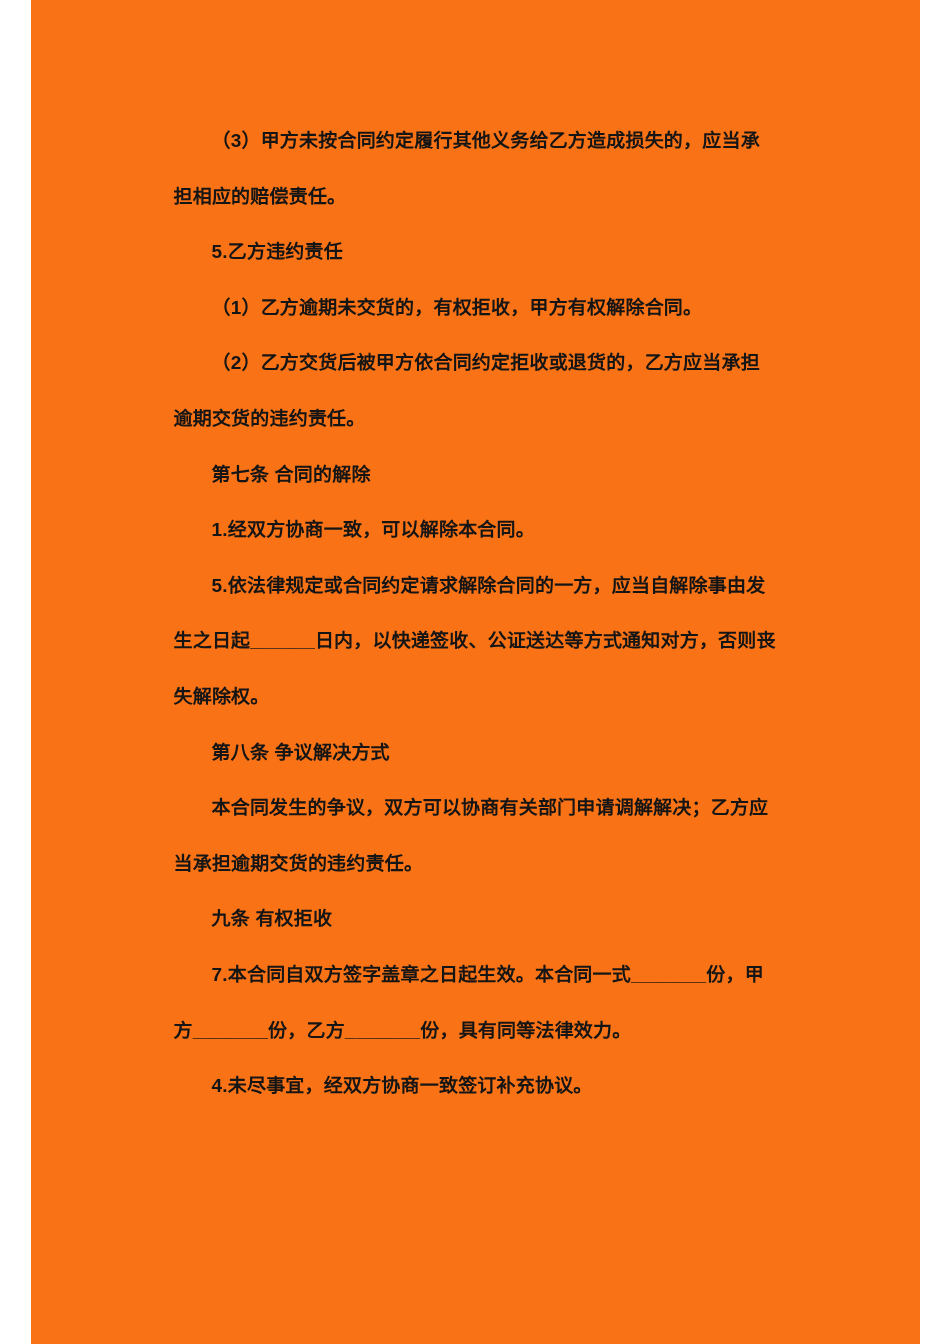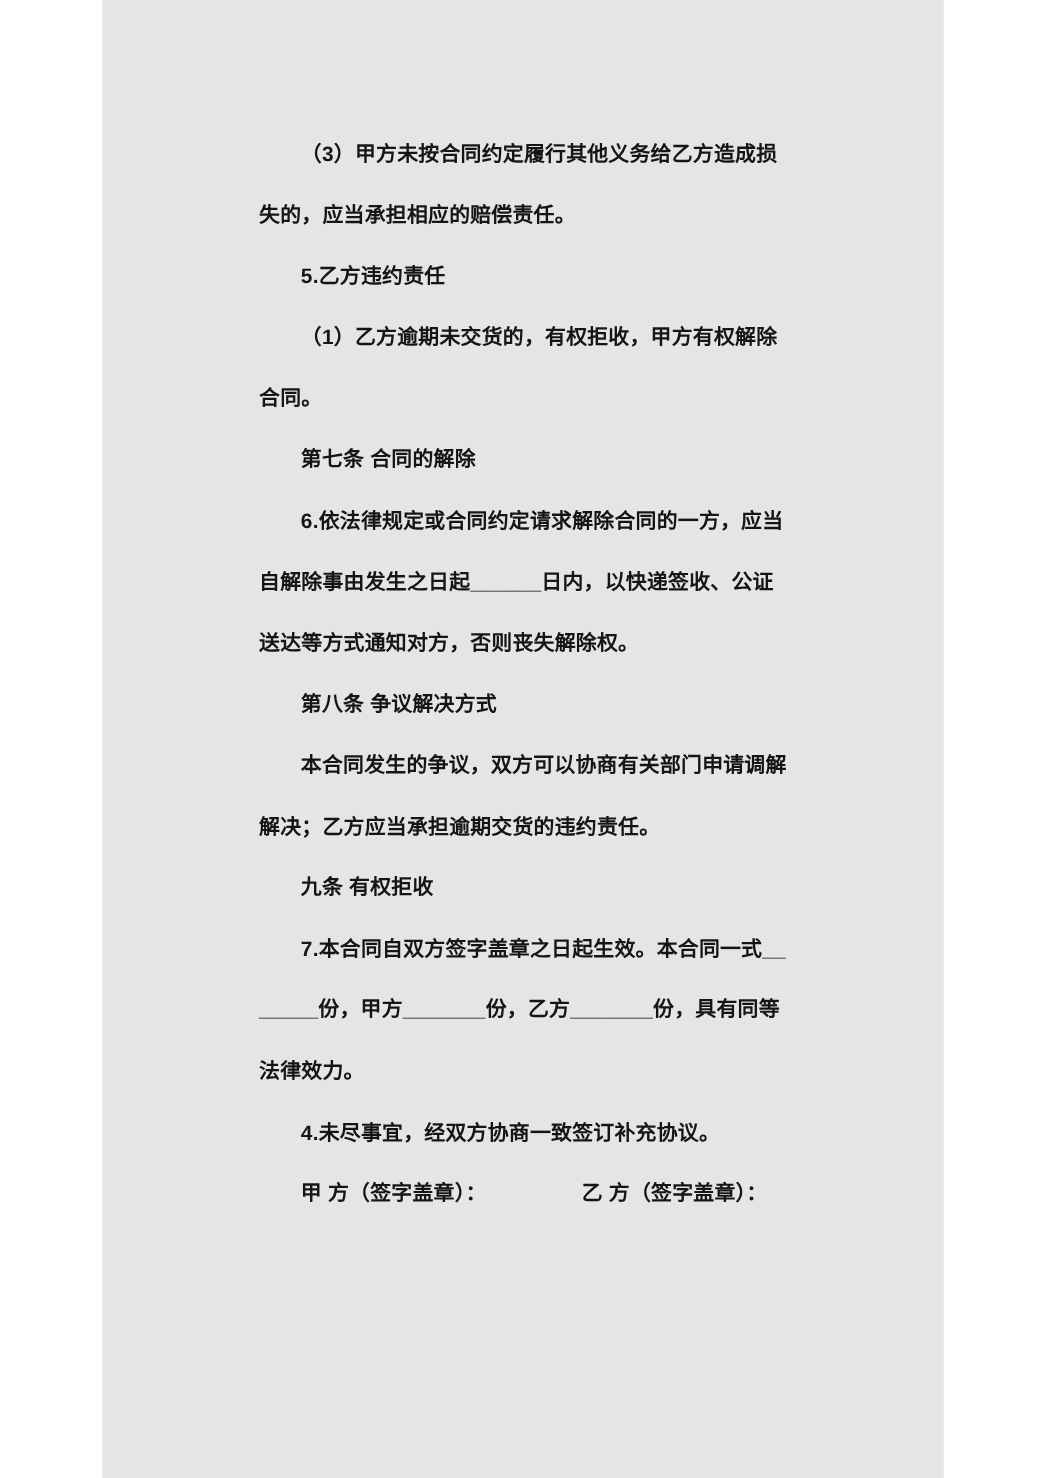--- a/index.html
+++ b/index.html
@@ -2,24 +2,24 @@
 <html lang="zh-CN"><head>
 <meta charset="utf-8">
 <style>
   html, body {
     margin: 0;
     padding: 0;
     background: #ffffff;
   }
   .page {
     position: relative;
-    width: 765px;
+    width: 889px;
     height: 1344px;
     margin: 0 auto;
-    background: #e5e5e5;
+    background: #f97316;
     box-sizing: border-box;
     padding: 113px 141px 0 143px;
     overflow: hidden;
   }
   .doc-body p {
     margin: 0;
     padding: 0;
     font-family: "Liberation Sans", "DejaVu Sans", sans-serif;
     font-size: 19px;
     font-weight: 600;
@@ -36,32 +36,33 @@
 
 <div class="page">
   <div class="doc-body">
 
       <p>（3）甲方未按合同约定履行其他义务给乙方造成损失的，应当承担相应的赔偿责任。</p>
 
       <p>5.乙方违约责任</p>
 
       <p>（1）乙方逾期未交货的，有权拒收，甲方有权解除合同。</p>
 
+      <p>（2）乙方交货后被甲方依合同约定拒收或退货的，乙方应当承担逾期交货的违约责任。</p>
 
 
       <p>第七条 合同的解除</p>
 
+      <p>1.经双方协商一致，可以解除本合同。</p>
 
-      <p>6.依法律规定或合同约定请求解除合同的一方，应当自解除事由发生之日起______日内，以快递签收、公证送达等方式通知对方，否则丧失解除权。</p>
+      <p>5.依法律规定或合同约定请求解除合同的一方，应当自解除事由发生之日起______日内，以快递签收、公证送达等方式通知对方，否则丧失解除权。</p>
 
       <p>第八条 争议解决方式</p>
 
       <p>本合同发生的争议，双方可以协商有关部门申请调解解决；乙方应当承担逾期交货的违约责任。</p>
 
       <p>九条 有权拒收</p>
 
       <p>7.本合同自双方签字盖章之日起生效。本合同一式_______份，甲方_______份，乙方_______份，具有同等法律效力。</p>
 
       <p>4.未尽事宜，经双方协商一致签订补充协议。</p>
 
-      <p>甲 方（签字盖章）：　　　　　乙 方（签字盖章）：</p>
     </div>
 </div>
 
 </body></html>

